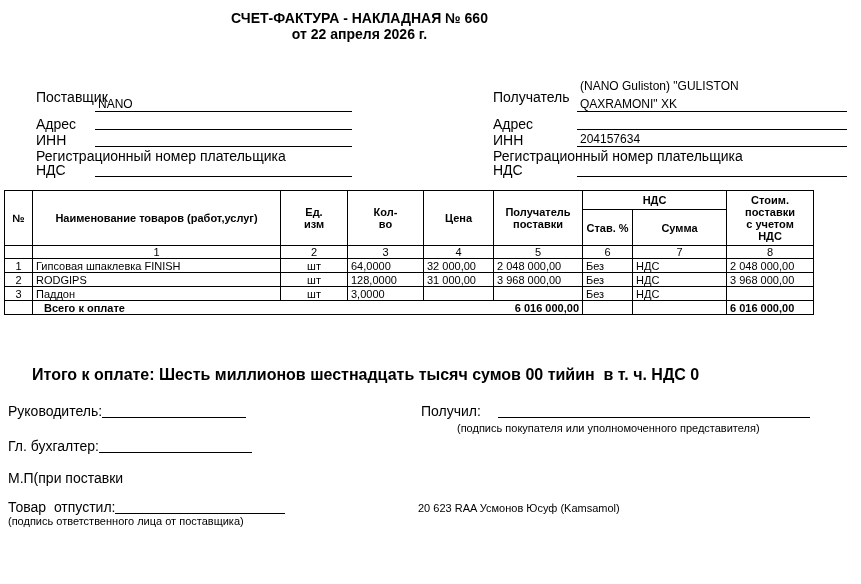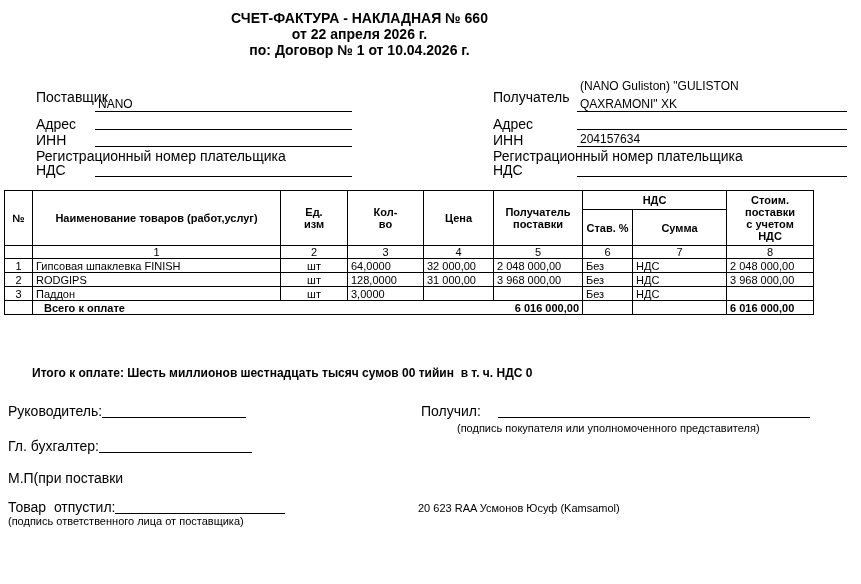--- a/index.html
+++ b/index.html
@@ -66,41 +66,40 @@
     border-bottom-width: 2px;
     font-weight: bold;
   }
   .total-merged {
     display: flex;
     justify-content: space-between;
     align-items: center;
     padding-left: 8px;
   }
   .summary {
-    font-size: 12px;
+    font-size: 16px;
     font-weight: bold;
     white-space: pre;
   }
   .sig-row { display: flex; align-items: flex-end; }
   .sig-row .lbl { line-height: 14px; }
   .sig-line {
     border-bottom: 1px solid #000;
     height: 14px;
     display: inline-block;
   }
   .note { font-size: 11px; white-space: nowrap; }
 </style>
 </head>
 <body>
 
 <div id="page">
 
   <div class="abs title-line" style="top:10px;">СЧЕТ-ФАКТУРА - НАКЛАДНАЯ № 660</div>
   <div class="abs title-line" style="top:26px;">от 22 апреля 2026 г.</div>
-  <div class="abs title-line" style="top:42px;">по: Договор № 1 от 10.04.2026 г.</div>
 
   <div class="abs lbl" style="left:36px; top:89px;">Поставщик</div>
   <div class="abs fill-line" style="left:95px; top:95px; width:257px;">
     <span class="val-pad">NANO</span>
   </div>
 
   <div class="abs lbl" style="left:36px; top:116px;">Адрес</div>
   <div class="abs fill-line" style="left:95px; top:113px; width:257px;">
     <span class="val-pad"></span>
   </div>

